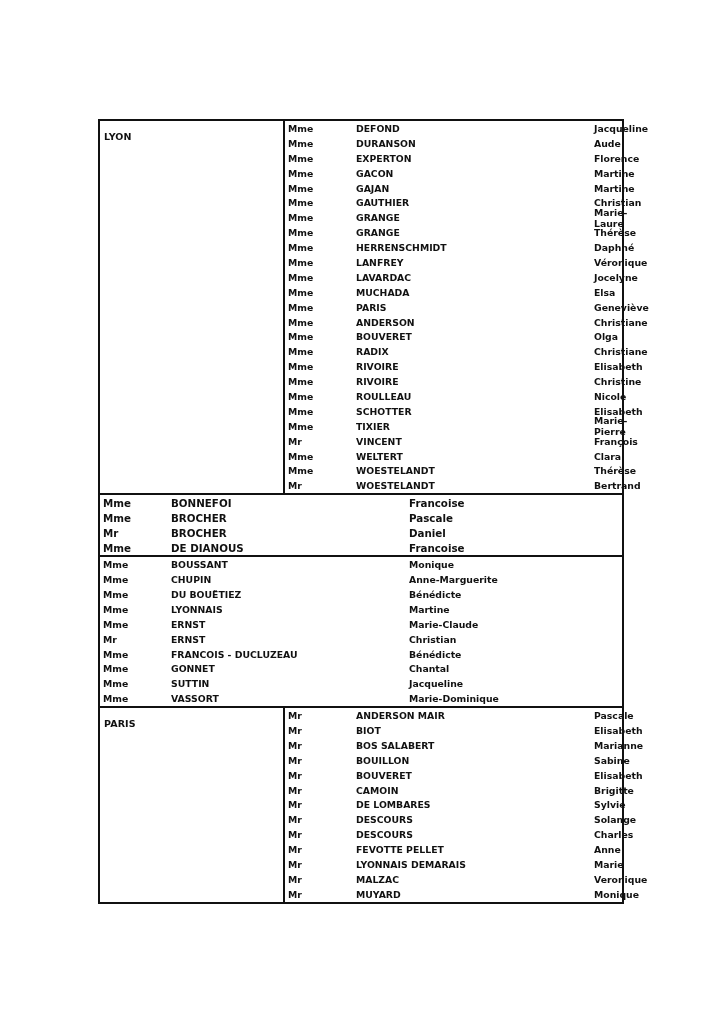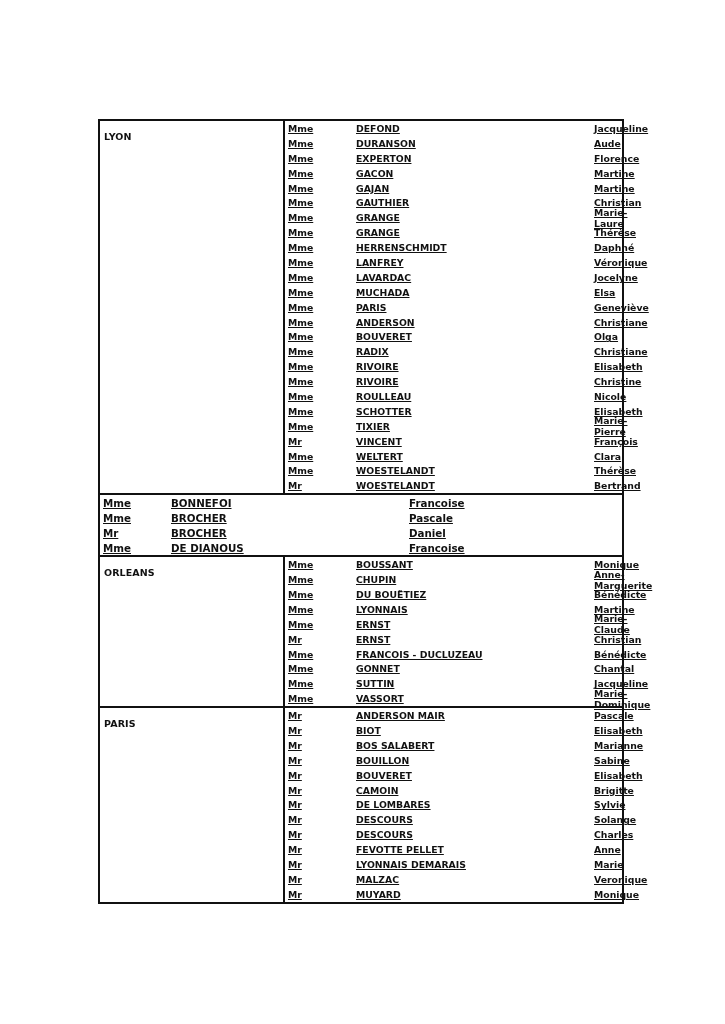--- a/index.html
+++ b/index.html
@@ -4,21 +4,21 @@
 <style>
   html, body { margin: 0; padding: 0; background: #ffffff; }
   body { width: 725px; height: 1024px; position: relative; overflow: hidden;
          font-family: "DejaVu Sans", sans-serif; color: #111; }
   .tbl { position: absolute; left: 98px; top: 119px; width: 526px;
          border: 2px solid #111; box-sizing: border-box; }
   .group { display: flex; border-top: 2px solid #111; }
   .group:first-child { border-top: none; }
   .city { width: 185px; flex: none; border-right: 2px solid #111; box-sizing: border-box;
           font-size: 9.5px; font-weight: bold; padding: 10px 0 0 4px; letter-spacing: 0.1px; }
-  .rows { flex: 1; text-decoration: underline; }
+  .rows { flex: 1; }
   .row { height: 14.9px; display: flex; align-items: center; font-size: 9.3px; font-weight: bold; }
   .row.big { font-size: 10.3px; height: 15px; }
   .title { width: 71px; padding-left: 3px; box-sizing: border-box; }
   .last { width: 206px; }
   .first { flex: 1; margin-left: 32px; }
 </style>
 </head>
 <body>
 
 <div class="tbl" id="tbl">
@@ -170,21 +170,20 @@
           <span class="first">Daniel</span>
         </div>
         <div class="row big">
           <span class="title">Mme</span>
           <span class="last">DE DIANOUS</span>
           <span class="first">Francoise</span>
         </div>
       </div>
     </div>
     <div class="group">
-      <div class="city">ORLEANS</div>
       <div class="rows">
         <div class="row">
           <span class="title">Mme</span>
           <span class="last">BOUSSANT</span>
           <span class="first">Monique</span>
         </div>
         <div class="row">
           <span class="title">Mme</span>
           <span class="last">CHUPIN</span>
           <span class="first">Anne-Marguerite</span>

